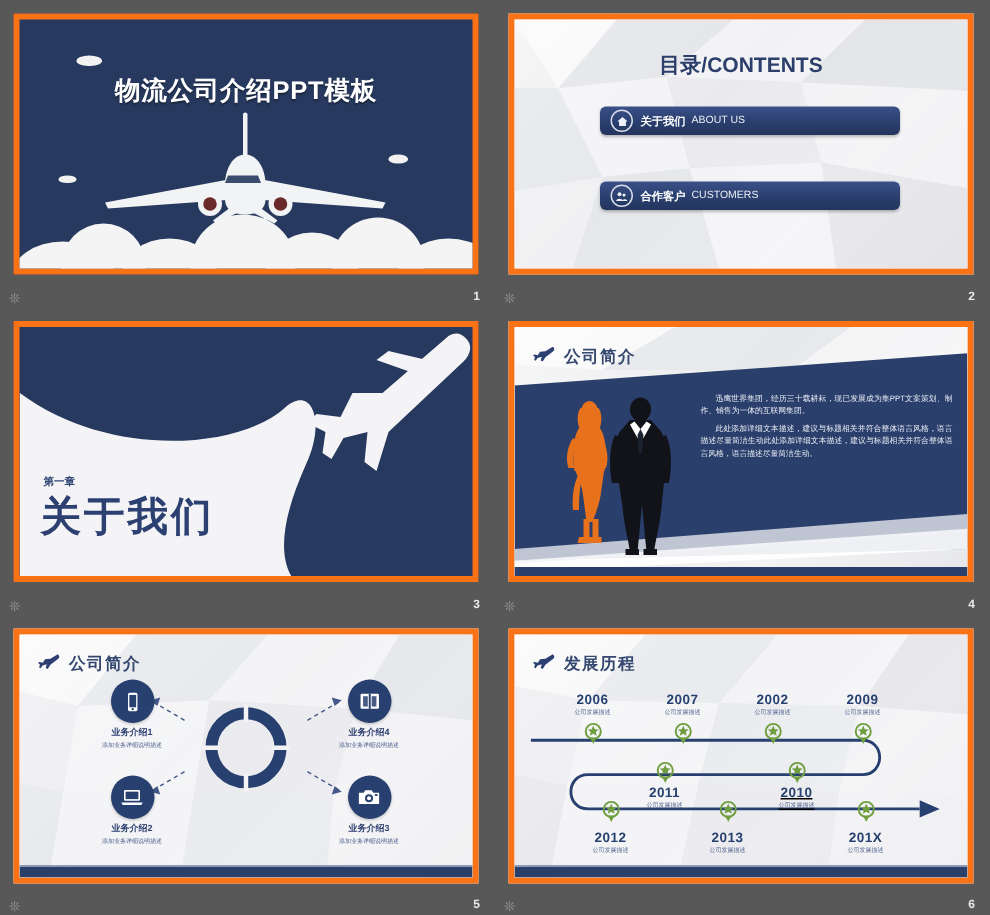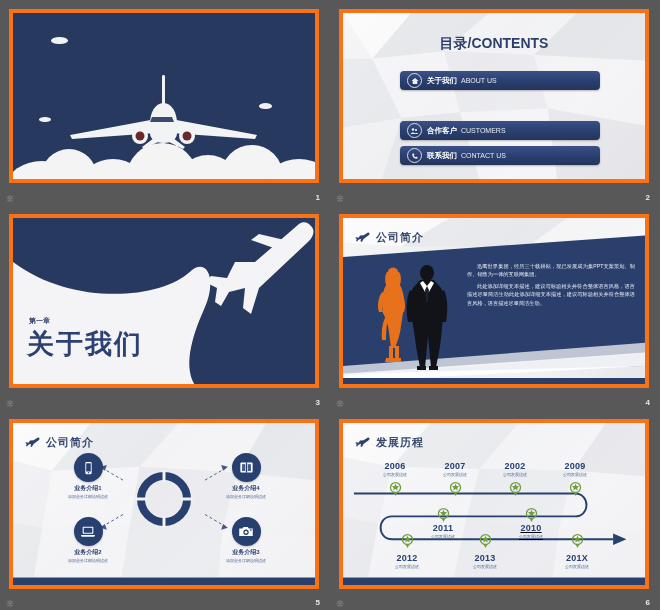--- a/index.html
+++ b/index.html
@@ -117,20 +117,21 @@
 <body>
 
 <div class="grid">
 
   <div class="cell">
     <div class="slide s1">
       <div class="minicloud" style="left:38px;top:24px;width:17px;height:7px;"></div>
       <div class="minicloud" style="left:26px;top:104px;width:12px;height:5px;"></div>
       <div class="minicloud" style="left:246px;top:90px;width:13px;height:6px;"></div>
 
+      <div class="title">物流公司介绍PPT模板</div>
 
       <svg class="plane1" width="200" height="80" viewBox="0 0 200 80">
         <g fill="#f2f3f5">
           <rect x="98" y="2" width="3" height="34" rx="1.4"></rect>
           <path d="M99.5 30 C108 30 113 40 113 50 L113 60 C113 66 108 70 99.5 70 C91 70 86 66 86 60 L86 50 C86 40 91 30 99.5 30 Z"></path>
           <path d="M92 46 L6 62 L8 66 L92 60 Z"></path>
           <path d="M107 46 L193 62 L191 66 L107 60 Z"></path>
           <path d="M94 62 L78 74 L80 76 L96 68 Z"></path>
           <path d="M105 62 L121 74 L119 76 L103 68 Z"></path>
           <ellipse cx="76" cy="63" rx="8" ry="8"></ellipse>
@@ -204,29 +205,20 @@
               <circle cx="6" cy="5" r="2.6" fill="#eef1f7"></circle>
               <circle cx="12" cy="6" r="2.1" fill="#eef1f7"></circle>
               <path d="M1.5 14 C2 10 10 10 10.5 14 Z" fill="#eef1f7"></path>
               <path d="M9.5 14 C10 11 16 11 16.5 14 Z" fill="#eef1f7"></path>
             </svg>
         </span>
         <span class="toc-cn">合作客户</span>
         <span class="toc-en">CUSTOMERS</span>
       </div>
 
-      <div class="toc-bar" style="top:133px;">
-        <span class="toc-ico">
-          <svg width="8" height="8" viewBox="0 0 16 16">
-              <path d="M4 2 C2 4 2 8 5 11 C8 14 12 14 14 12 L11 9 L9 10.5 C7.5 9.5 6.5 8.5 5.5 7 L7 5 Z" fill="#eef1f7"></path>
-            </svg>
-        </span>
-        <span class="toc-cn">联系我们</span>
-        <span class="toc-en">CONTACT US</span>
-      </div>
     </div>
     <div class="corner-icon">❊</div>
     <div class="pagenum">2</div>
   </div>
 
   <div class="cell">
     <div class="slide s3">
       <svg class="swoosh" viewBox="0 0 310 174" preserveAspectRatio="none">
         <path d="M0,46 C60,92 150,86 182,56 C200,40 210,66 196,96 C182,128 176,156 186,174 L0,174 Z" fill="#f4f4f6"></path>
       </svg>

